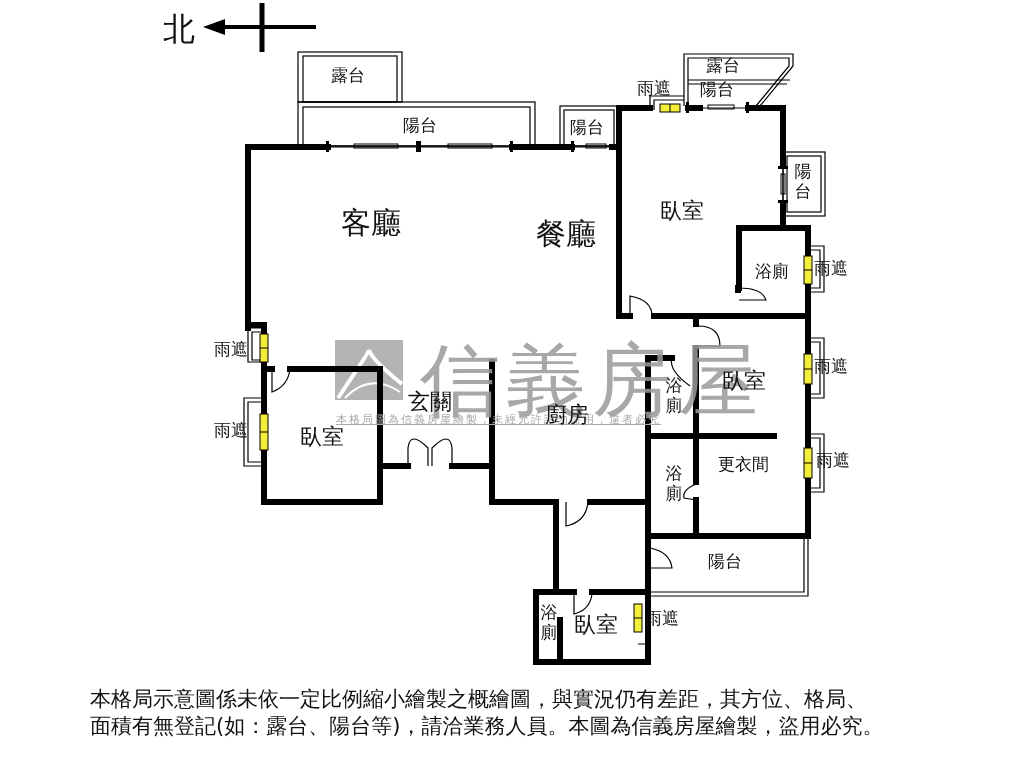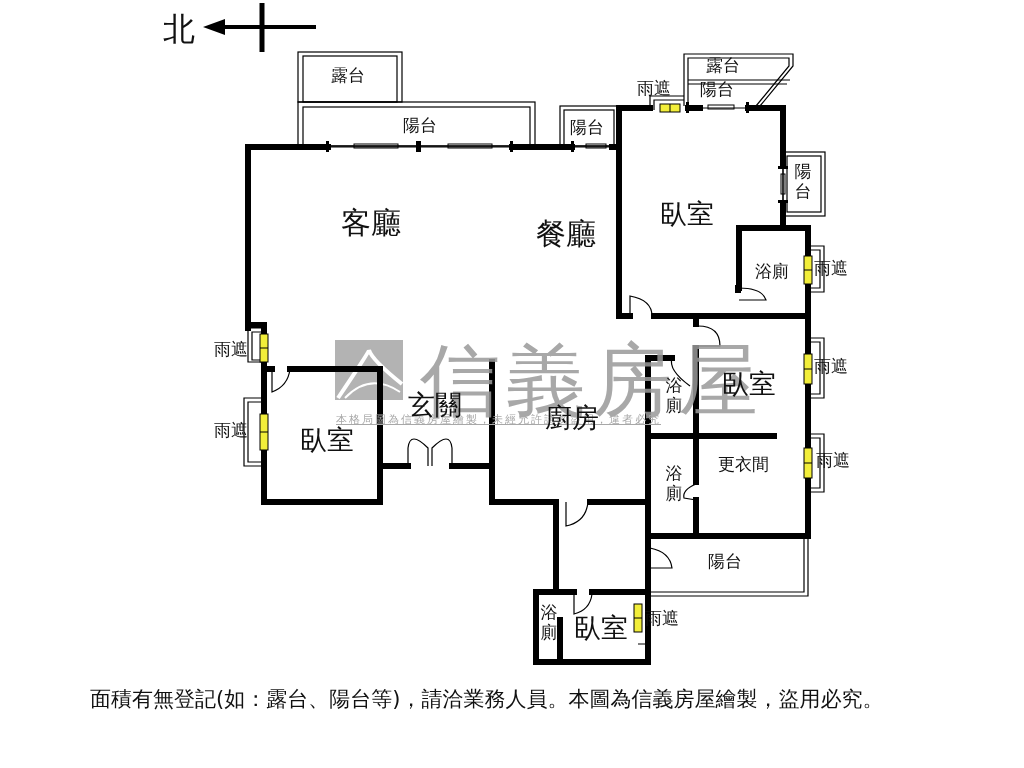--- a/index.html
+++ b/index.html
@@ -1,21 +1,21 @@
 <!DOCTYPE html>
 <html><head>
 <meta charset="utf-8">
 <style>
   html, body { margin: 0; padding: 0; background: #ffffff; }
   body { width: 1024px; height: 768px; position: relative; overflow: hidden;
          font-family: "DejaVu Sans", "Liberation Sans", sans-serif; }
   svg#plan { position: absolute; left: 0; top: 0; }
   .lbl { position: absolute; color: #111; white-space: nowrap; line-height: 1; }
   .lbl.big { font-size: 30px; margin-left: 32px; }
-  .lbl.mid { font-size: 27px; }
+  .lbl.mid { font-size: 22px; }
   .lbl.sm  { font-size: 17px; }
   .lbl.vert { width: 20px; white-space: normal; text-align: center; line-height: 1.15; }
   .compass-label { position: absolute; left: 163px; top: 8px; font-size: 32px; color: #111;
                    font-family: "DejaVu Serif", serif; }
   .wm-text { position: absolute; left: 420px; top: 328px; font-size: 80px; color: #9a9a9a;
              opacity: 0.85; letter-spacing: 6px; font-family: Liberation Sans, sans-serif; }
   .wm-sub { position: absolute; left: 336px; top: 412px; font-size: 11px; color: #a8a8a8;
             letter-spacing: 2px; text-decoration: underline; }
   .disclaimer { position: absolute; left: 90px; top: 686px; width: 860px; font-size: 21px;
                 line-height: 27px; color: #111; }
@@ -202,14 +202,15 @@
 <div class="lbl sm" style="left:708px;top:553px">陽台</div>
 <div class="lbl sm" style="left:637px;top:80px">雨遮</div>
 <div class="lbl sm" style="left:814px;top:260px">雨遮</div>
 <div class="lbl sm" style="left:814px;top:358px">雨遮</div>
 <div class="lbl sm" style="left:816px;top:452px">雨遮</div>
 <div class="lbl sm" style="left:214px;top:341px">雨遮</div>
 <div class="lbl sm" style="left:214px;top:422px">雨遮</div>
 <div class="lbl sm" style="left:645px;top:610px">雨遮</div>
 
 <div class="disclaimer">
+  <div>本格局示意圖係未依一定比例縮小繪製之概繪圖，與實況仍有差距，其方位、格局、</div>
   <div>面積有無登記(如：露台、陽台等)，請洽業務人員。本圖為信義房屋繪製，盜用必究。</div>
 </div>
 
 </body></html>

